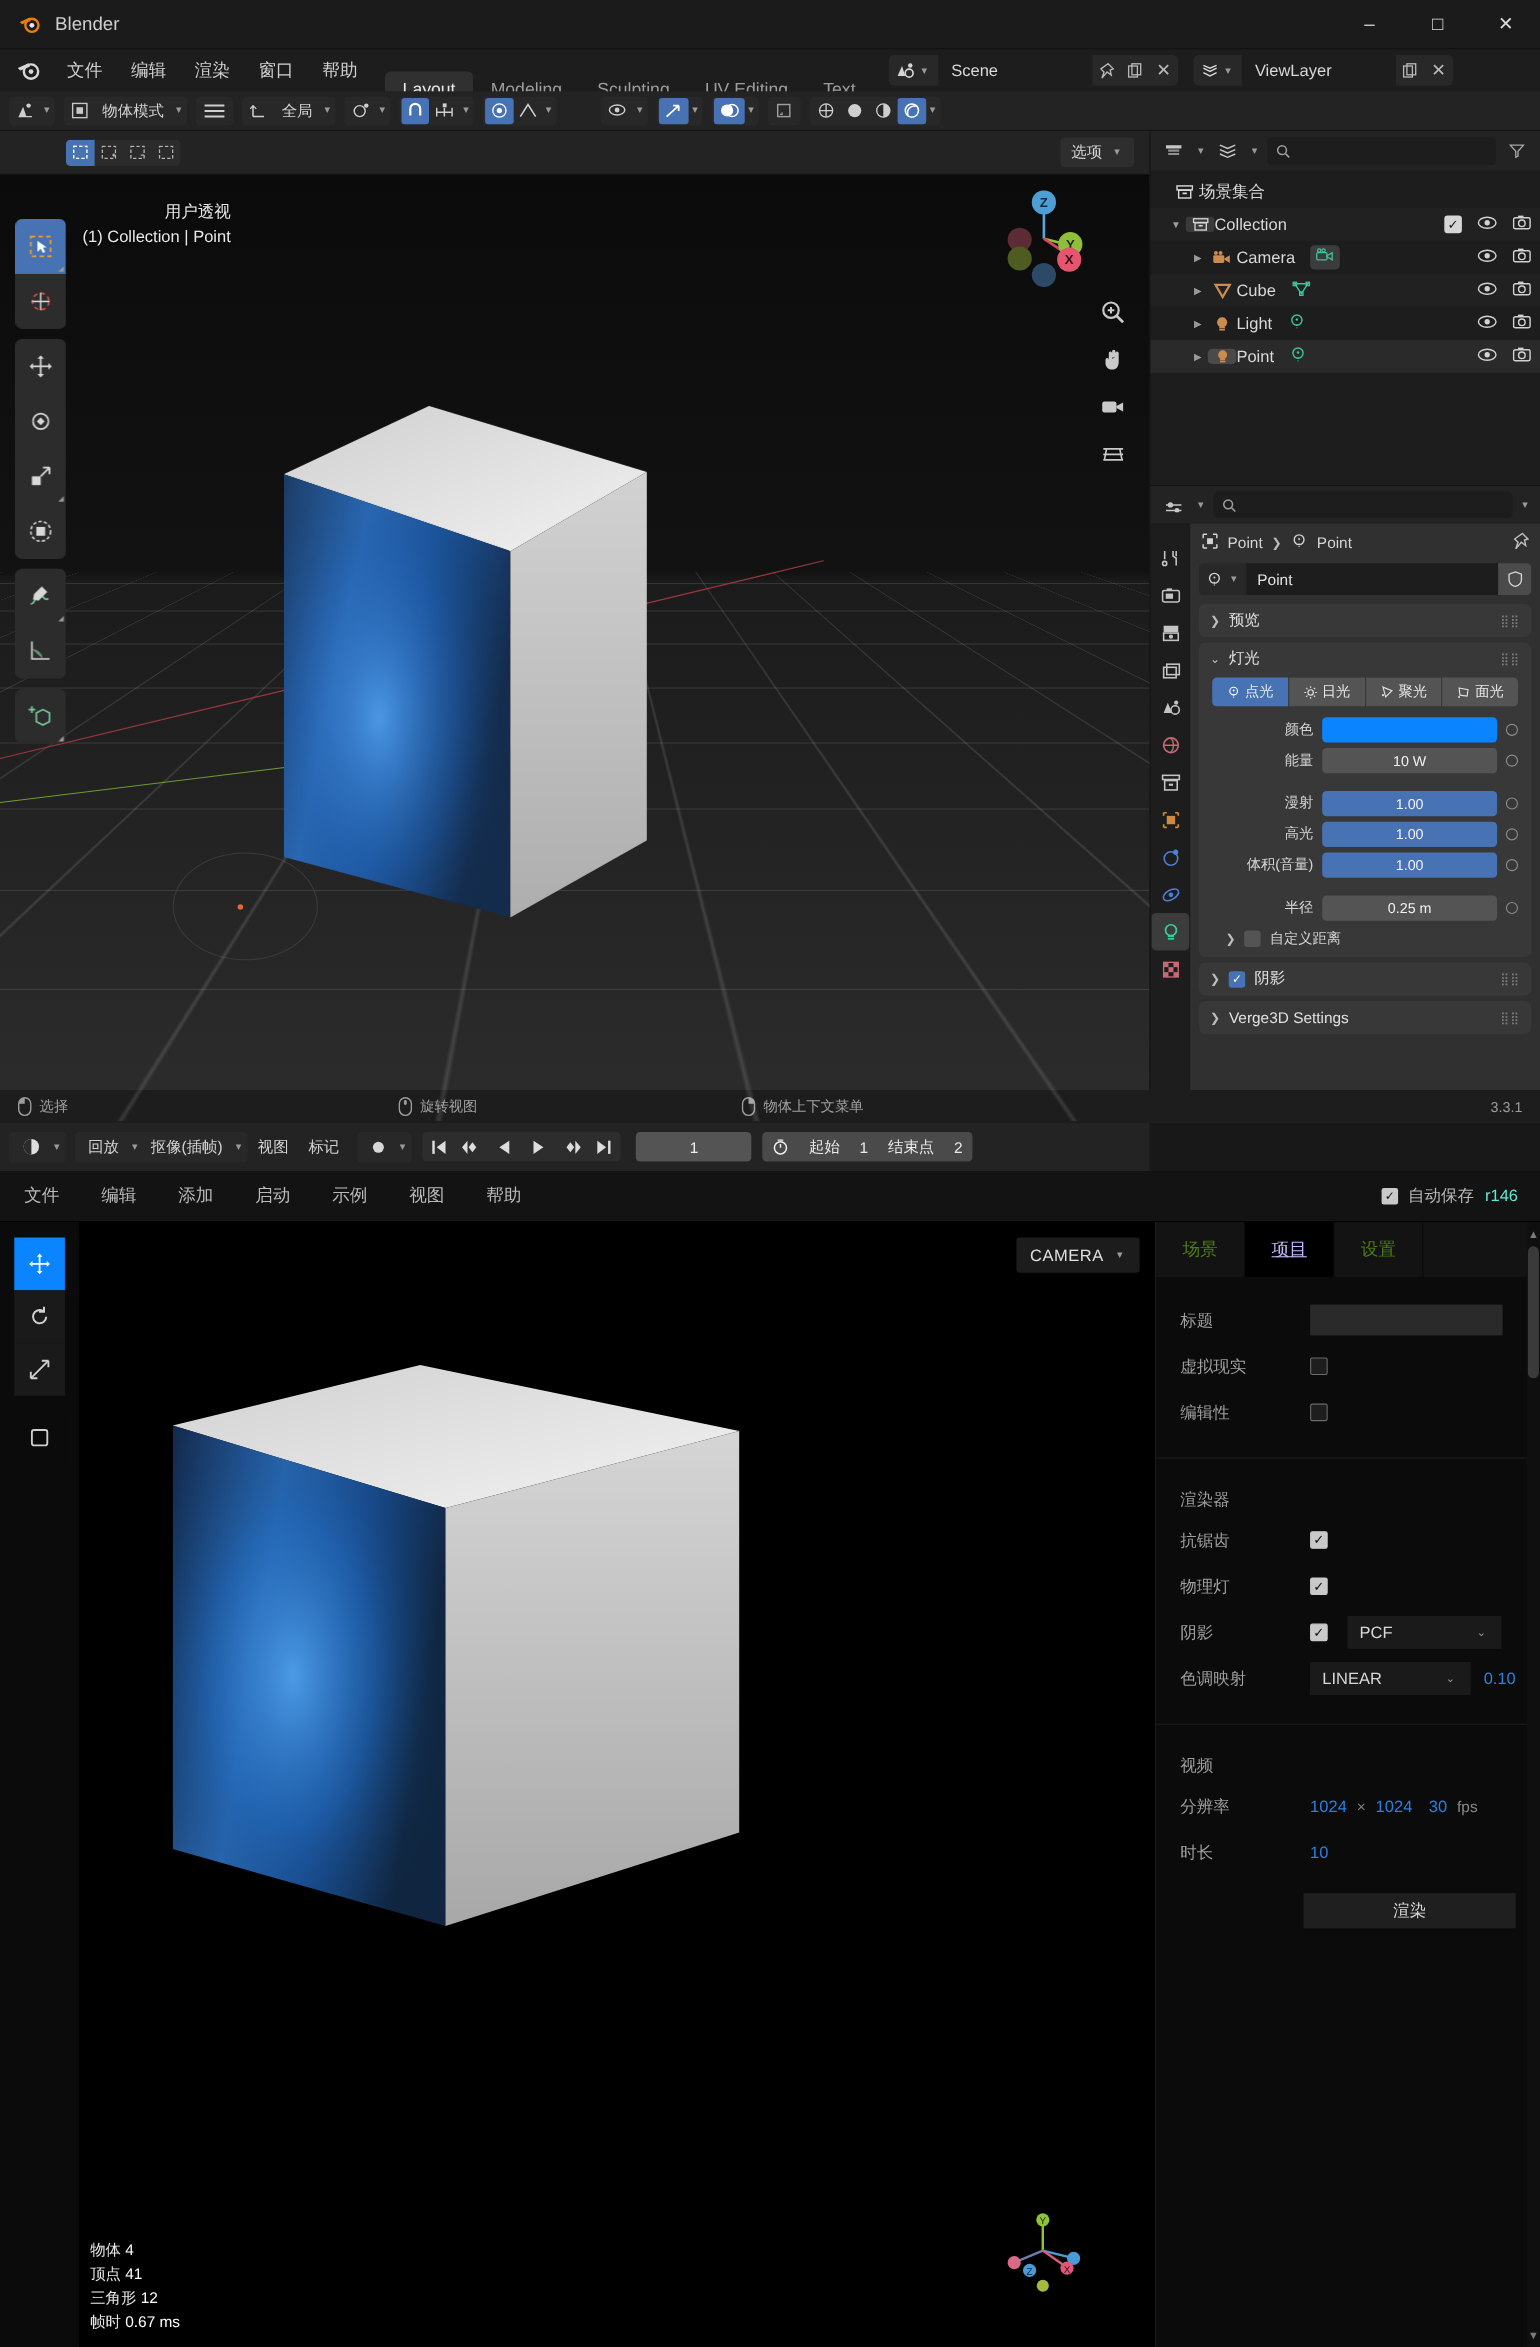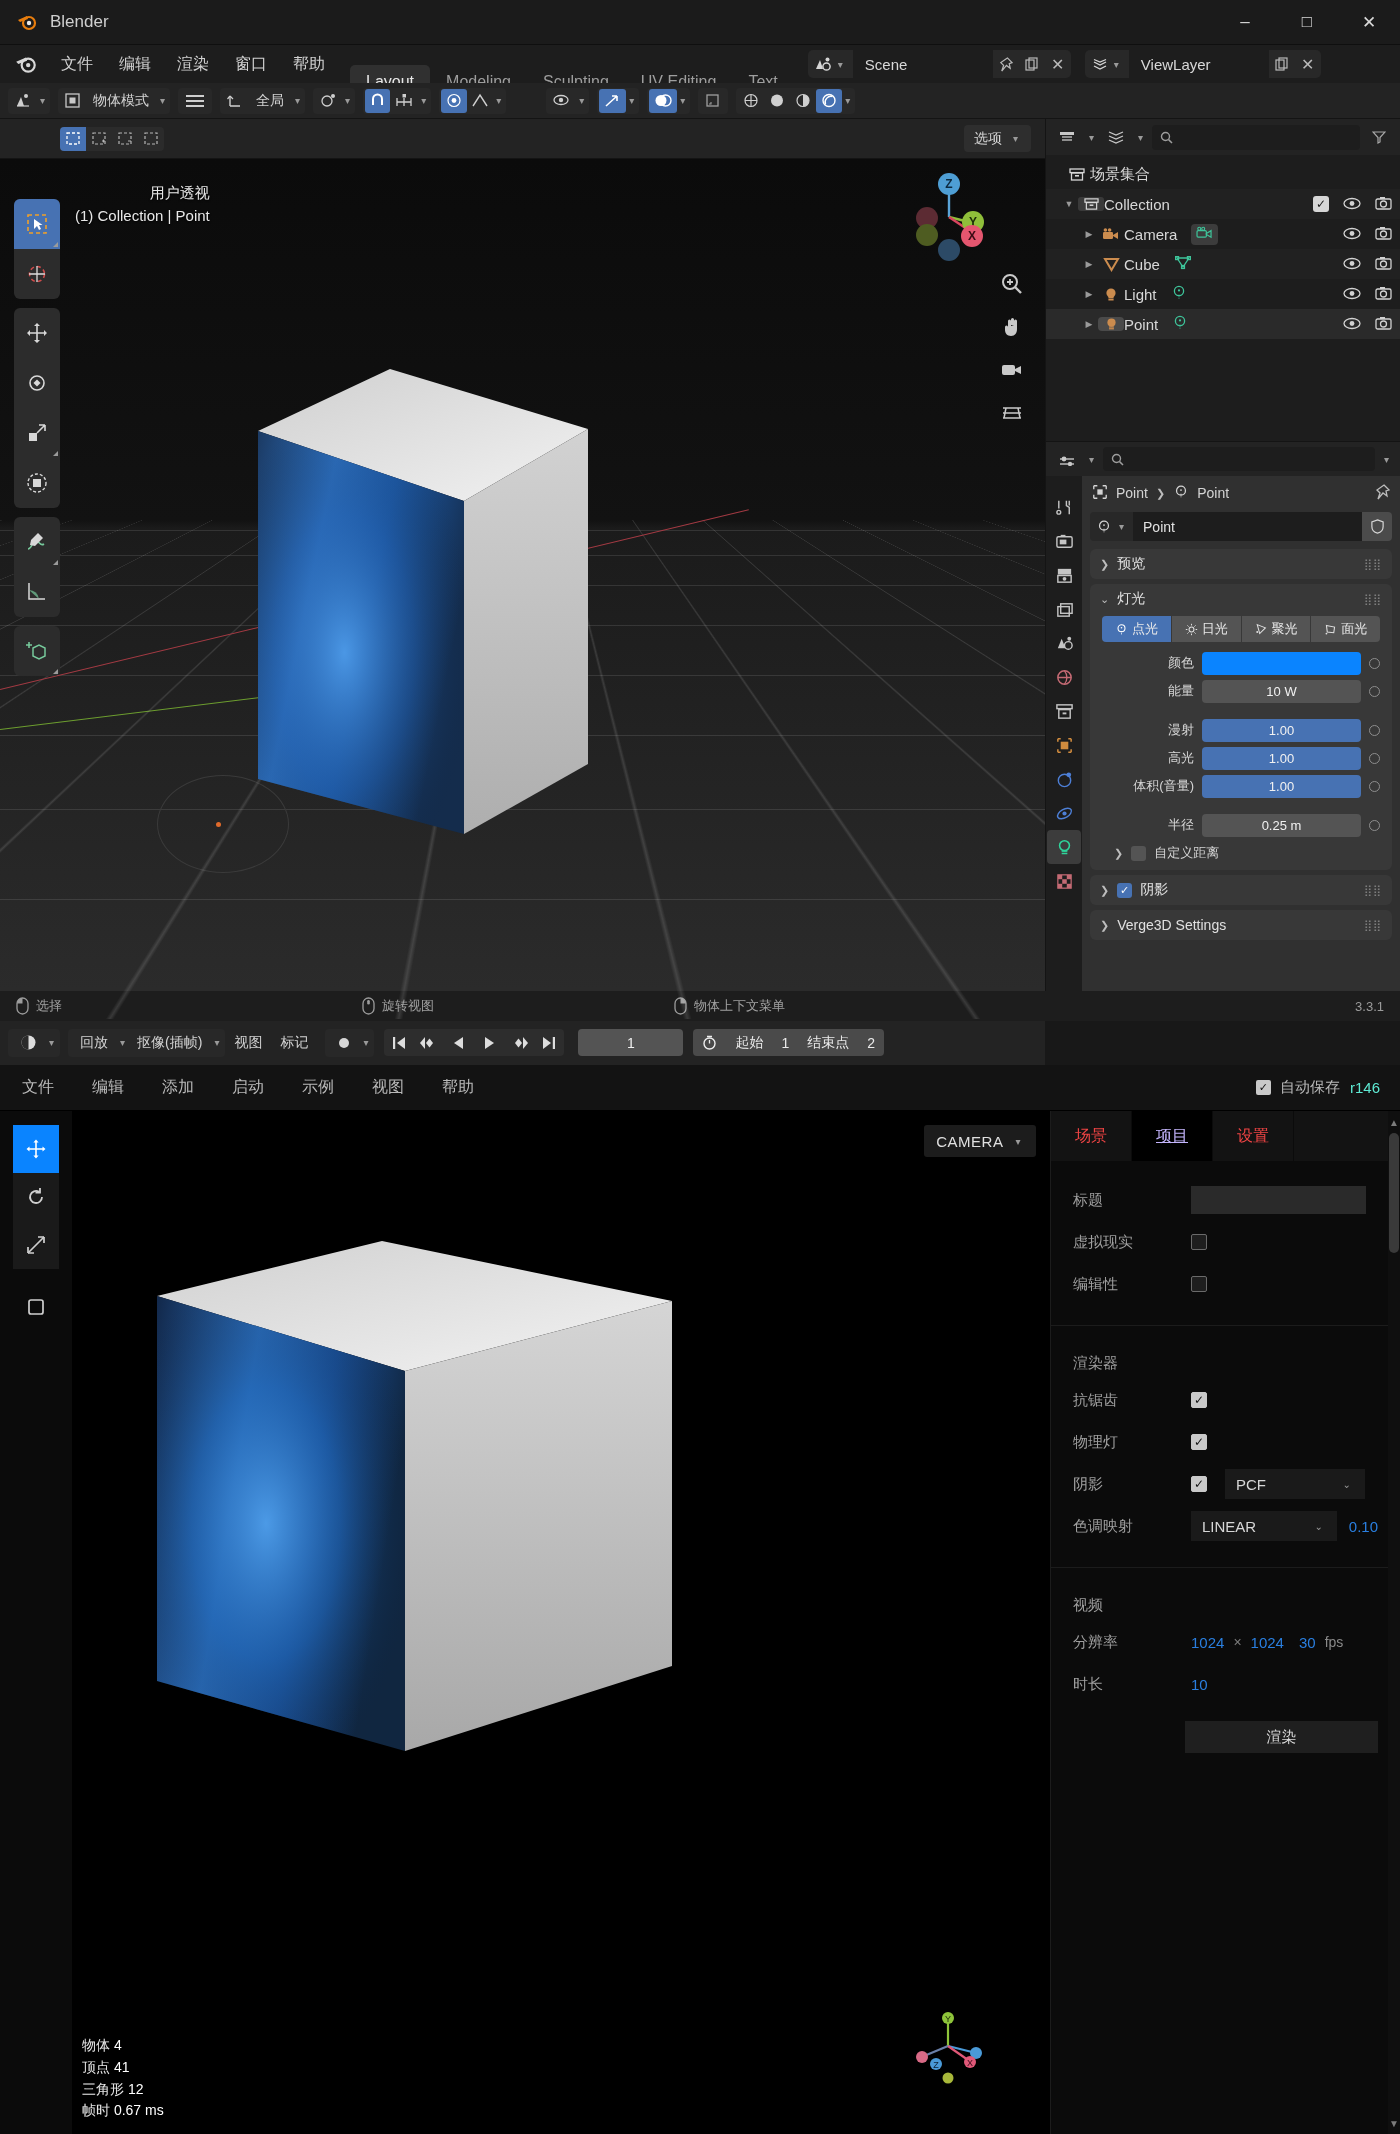--- a/index.html
+++ b/index.html
@@ -187,21 +187,21 @@
   .v3d-canvas { position:relative; flex:1; background:#000; }
   .cam-pill { position:absolute; right:14px; top:14px; background:#1c1c1c; height:32px; border-radius:3px;
               display:flex; align-items:center; padding:0 12px; gap:9px; font-size:15px; color:#e0e0e0;
               letter-spacing:0.5px; }
   .v3d-stats { position:absolute; left:10px; bottom:12px; font-size:14px; color:#e8e8e8; line-height:1.55; }
   .v3d-stats span.n { color:#fff; }
   .v3d-gizmo { position:absolute; right:60px; bottom:50px; width:80px; height:80px; }
 
   .v3d-panel { width:350px; background:#0b0b0b; border-left:1px solid #1c1c1c; position:relative; }
   .v3d-tabs { display:flex; height:50px; align-items:stretch; }
-  .v3d-tab { padding:0 24px; display:flex; align-items:center; font-size:16px; color:#ef4444;
+  .v3d-tab { padding:0 24px; display:flex; align-items:center; font-size:16px; color:#4d7c0f;
              background:#131313; border-right:1px solid #0b0b0b; }
   .v3d-tab.active { background:#000; color:#c4b5fd;text-decoration:underline; }
   .v3d-tabfill { flex:1; background:#131313; }
   .v-sec { padding:18px 0 10px 0; }
   .v-row { display:flex; align-items:center; min-height:42px; padding:0 22px; }
   .v-lbl { width:118px; font-size:15px; color:#9f9f9f; }
   .v-input { flex:1; height:28px; background:#2a2a2a; max-width:175px; }
   .v-chk { width:16px; height:16px; border:1px solid #6a6a6a; border-radius:2px; background:#1e1e1e; }
   .v-chk.on { background:#c9c9c9; border-color:#c9c9c9; display:flex; align-items:center;
               justify-content:center; color:#111; font-size:12px; }

